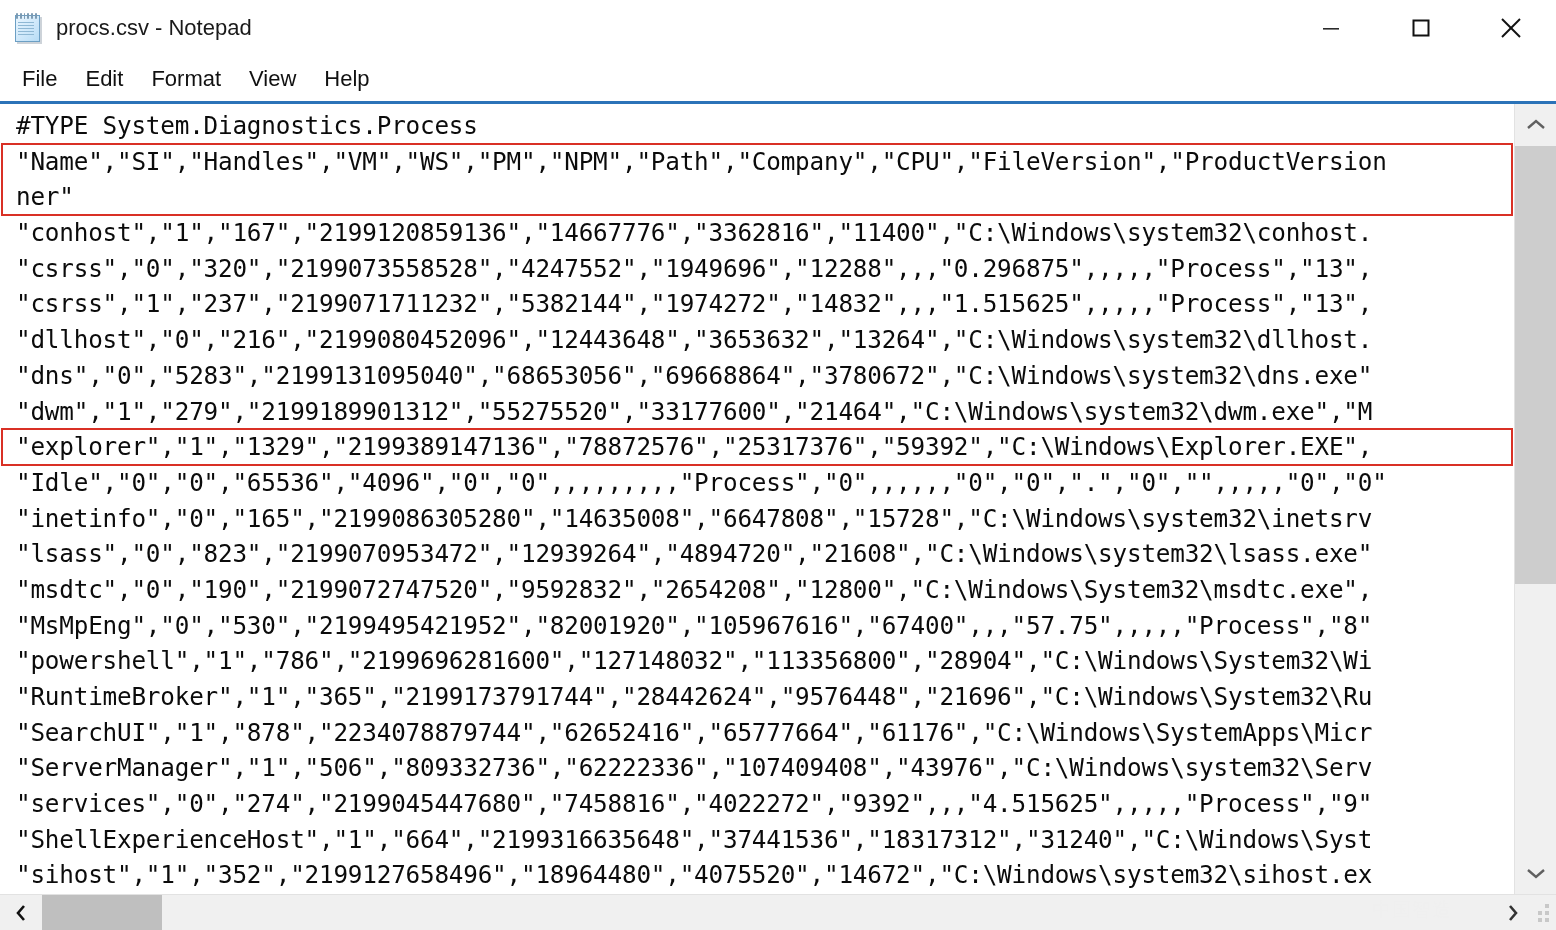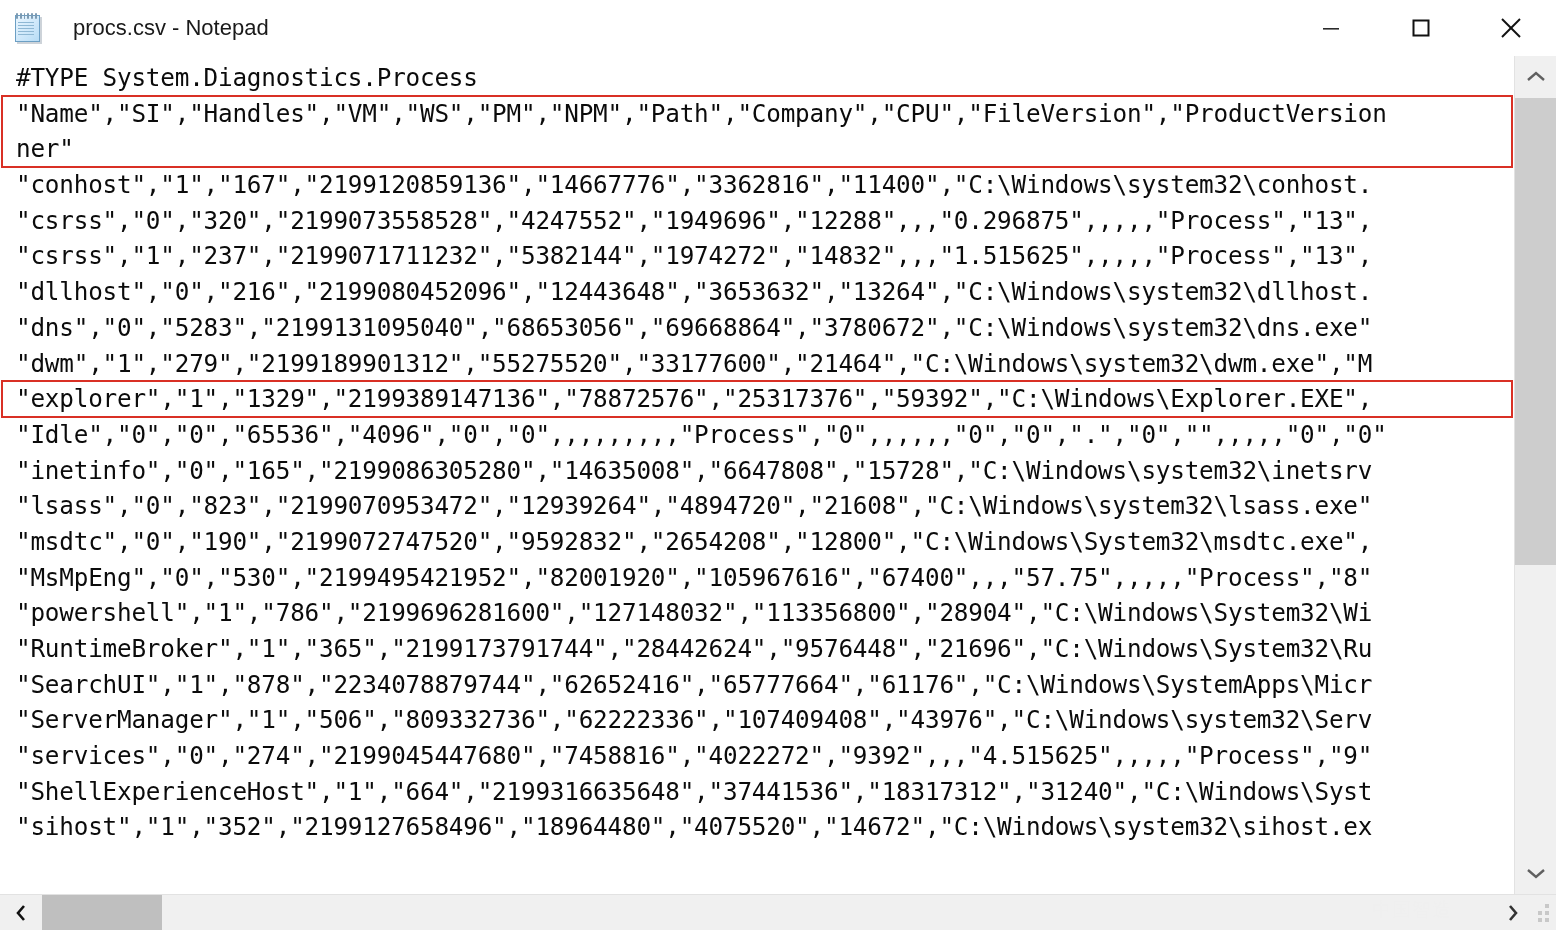--- a/index.html
+++ b/index.html
@@ -28,21 +28,21 @@
     flex: 0 0 56px;
     background: #ffffff;
     display: flex;
     align-items: center;
     position: relative;
   }
   .title-left {
     display: flex;
     align-items: center;
     padding-left: 13px;
-    gap: 30px;
+    gap: 13px;
   }
   .app-icon {
     width: 30px;
     height: 30px;
     position: relative;
     flex: 0 0 30px;
   }
   .app-icon .pad {
     position: absolute;
     left: 2px; top: 2px;
@@ -287,20 +287,27 @@
       </div>
       <div class="win-btn">
         <svg width="30" height="30" viewBox="0 0 30 30">
           <line x1="6" y1="6" x2="24" y2="24" stroke="#111111" stroke-width="1.9"></line>
           <line x1="24" y1="6" x2="6" y2="24" stroke="#111111" stroke-width="1.9"></line>
         </svg>
       </div>
     </div>
   </div>
 
+  <div class="menubar">
+    <div class="menu-item">File</div>
+    <div class="menu-item">Edit</div>
+    <div class="menu-item">Format</div>
+    <div class="menu-item">View</div>
+    <div class="menu-item">Help</div>
+  </div>
 
   <div class="content">
 
     <div class="textarea" id="text-area">
 
       <div class="line">#TYPE System.Diagnostics.Process</div>
         <div class="line">"Name","SI","Handles","VM","WS","PM","NPM","Path","Company","CPU","FileVersion","ProductVersion</div>
         <div class="line">ner"</div>
         <div class="line">"conhost","1","167","2199120859136","14667776","3362816","11400","C:\Windows\system32\conhost.</div>
         <div class="line">"csrss","0","320","2199073558528","4247552","1949696","12288",,,"0.296875",,,,,"Process","13",</div>

